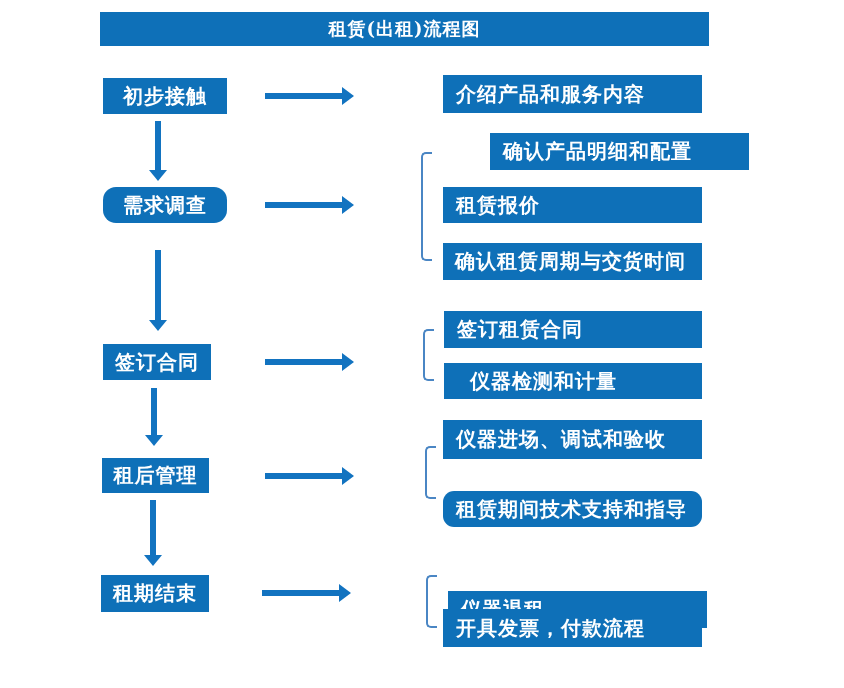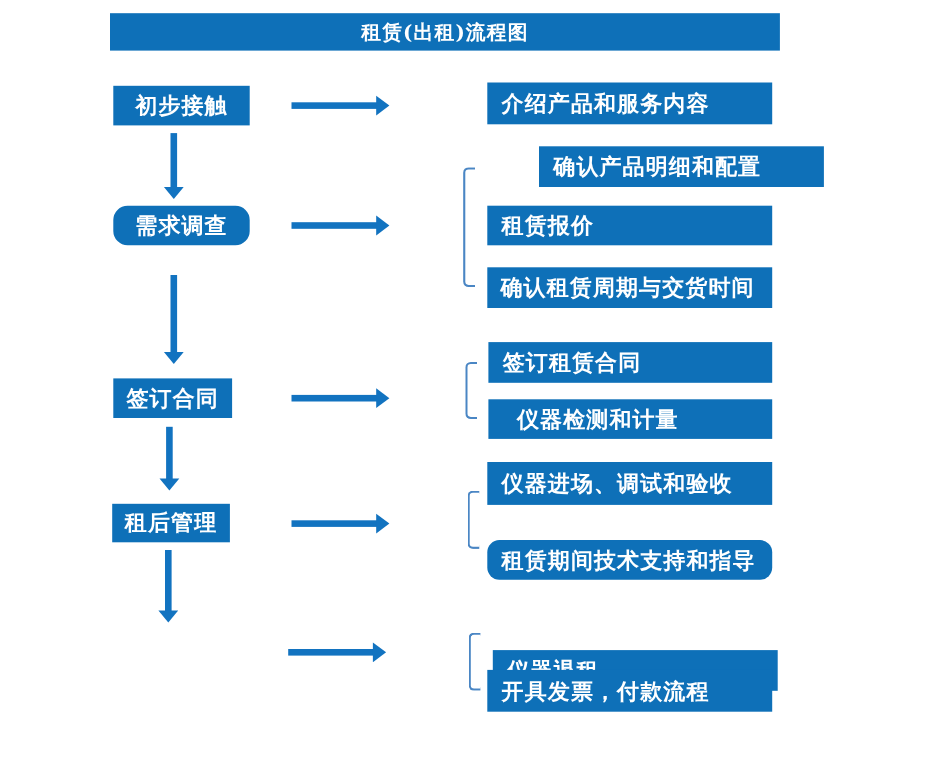--- a/index.html
+++ b/index.html
@@ -76,20 +76,21 @@
 <body>
 
 <div class="canvas">
 
   <div class="title-bar">租赁(出租)流程图</div>
 
   <div class="box center" style="left:103px; top:78px;  width:124px; height:36px;">初步接触</div>
   <div class="box center" style="left:103px; top:187px; width:124px; height:36px;border-radius:13px;">需求调查</div>
   <div class="box center" style="left:103px; top:344px; width:108px; height:36px;">签订合同</div>
   <div class="box center" style="left:102px; top:458px; width:107px; height:35px;">租后管理</div>
+  <div class="box center" style="left:101px; top:575px; width:108px; height:37px;">租期结束</div>
 
   <div class="v-arrow" style="left:148px; top:121px; height:60px;">
       <div class="shaft"></div>
       <div class="head"></div>
     </div>
   <div class="v-arrow" style="left:148px; top:250px; height:81px;">
       <div class="shaft"></div>
       <div class="head"></div>
     </div>
   <div class="v-arrow" style="left:144px; top:388px; height:58px;">

